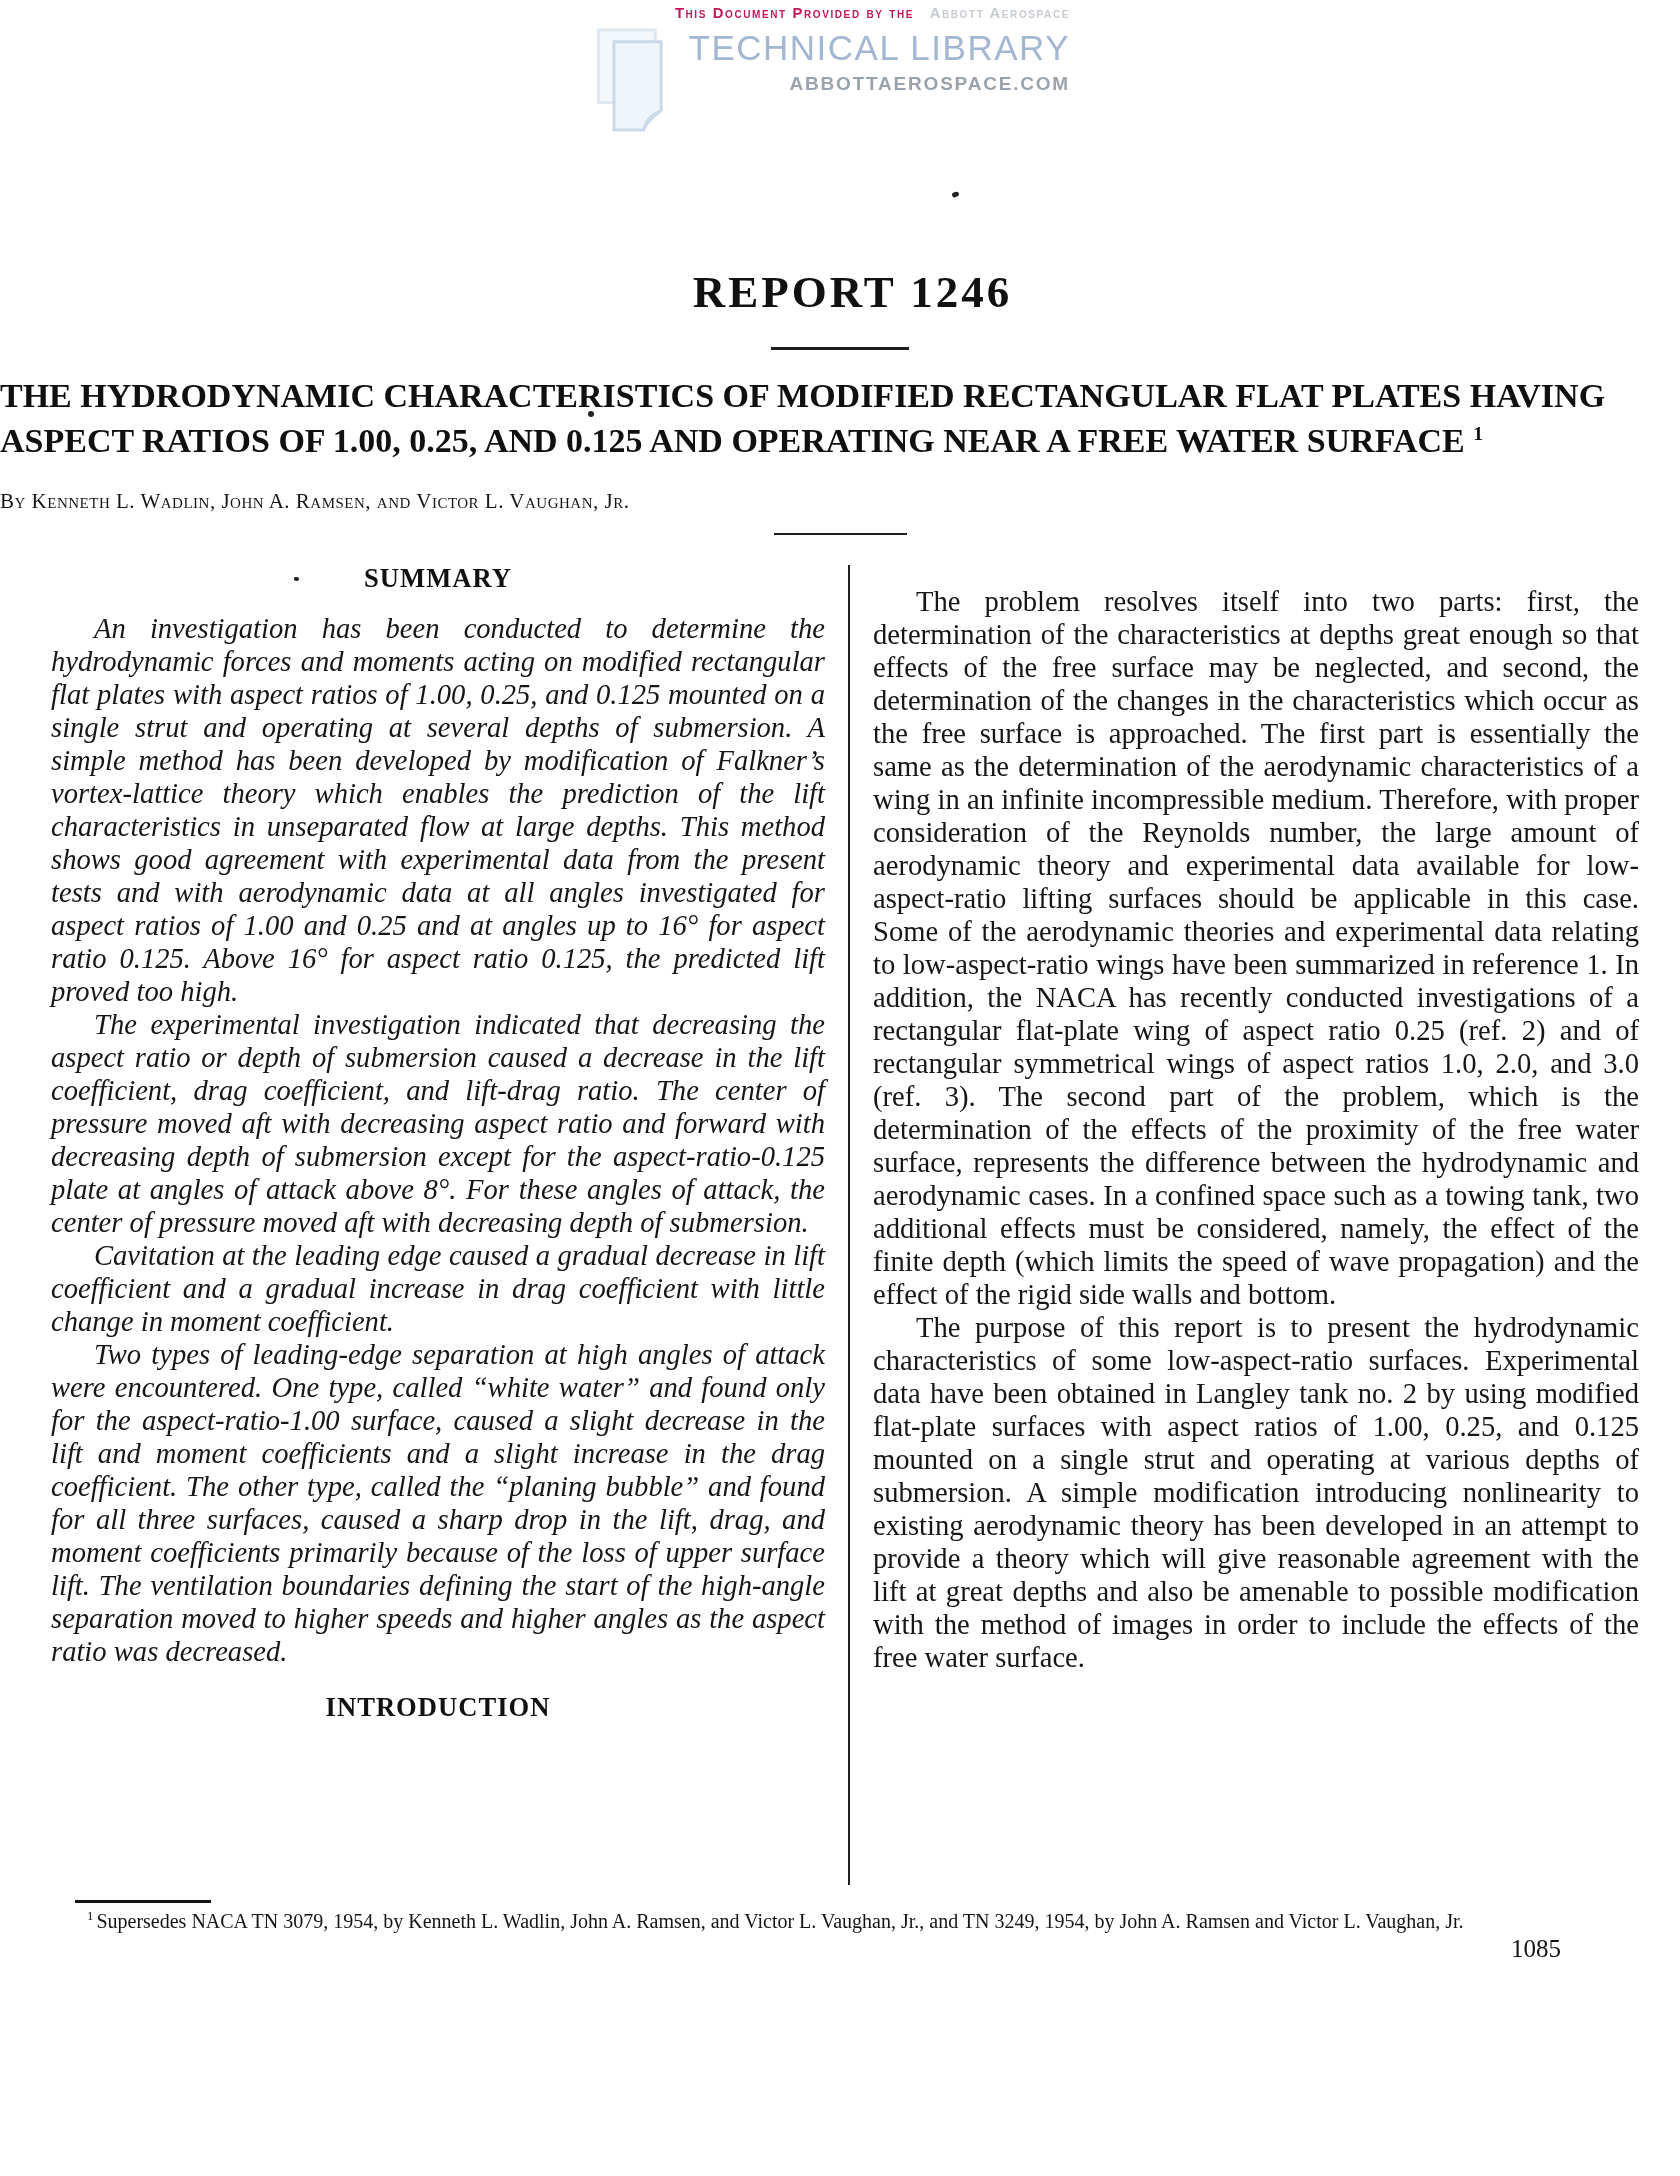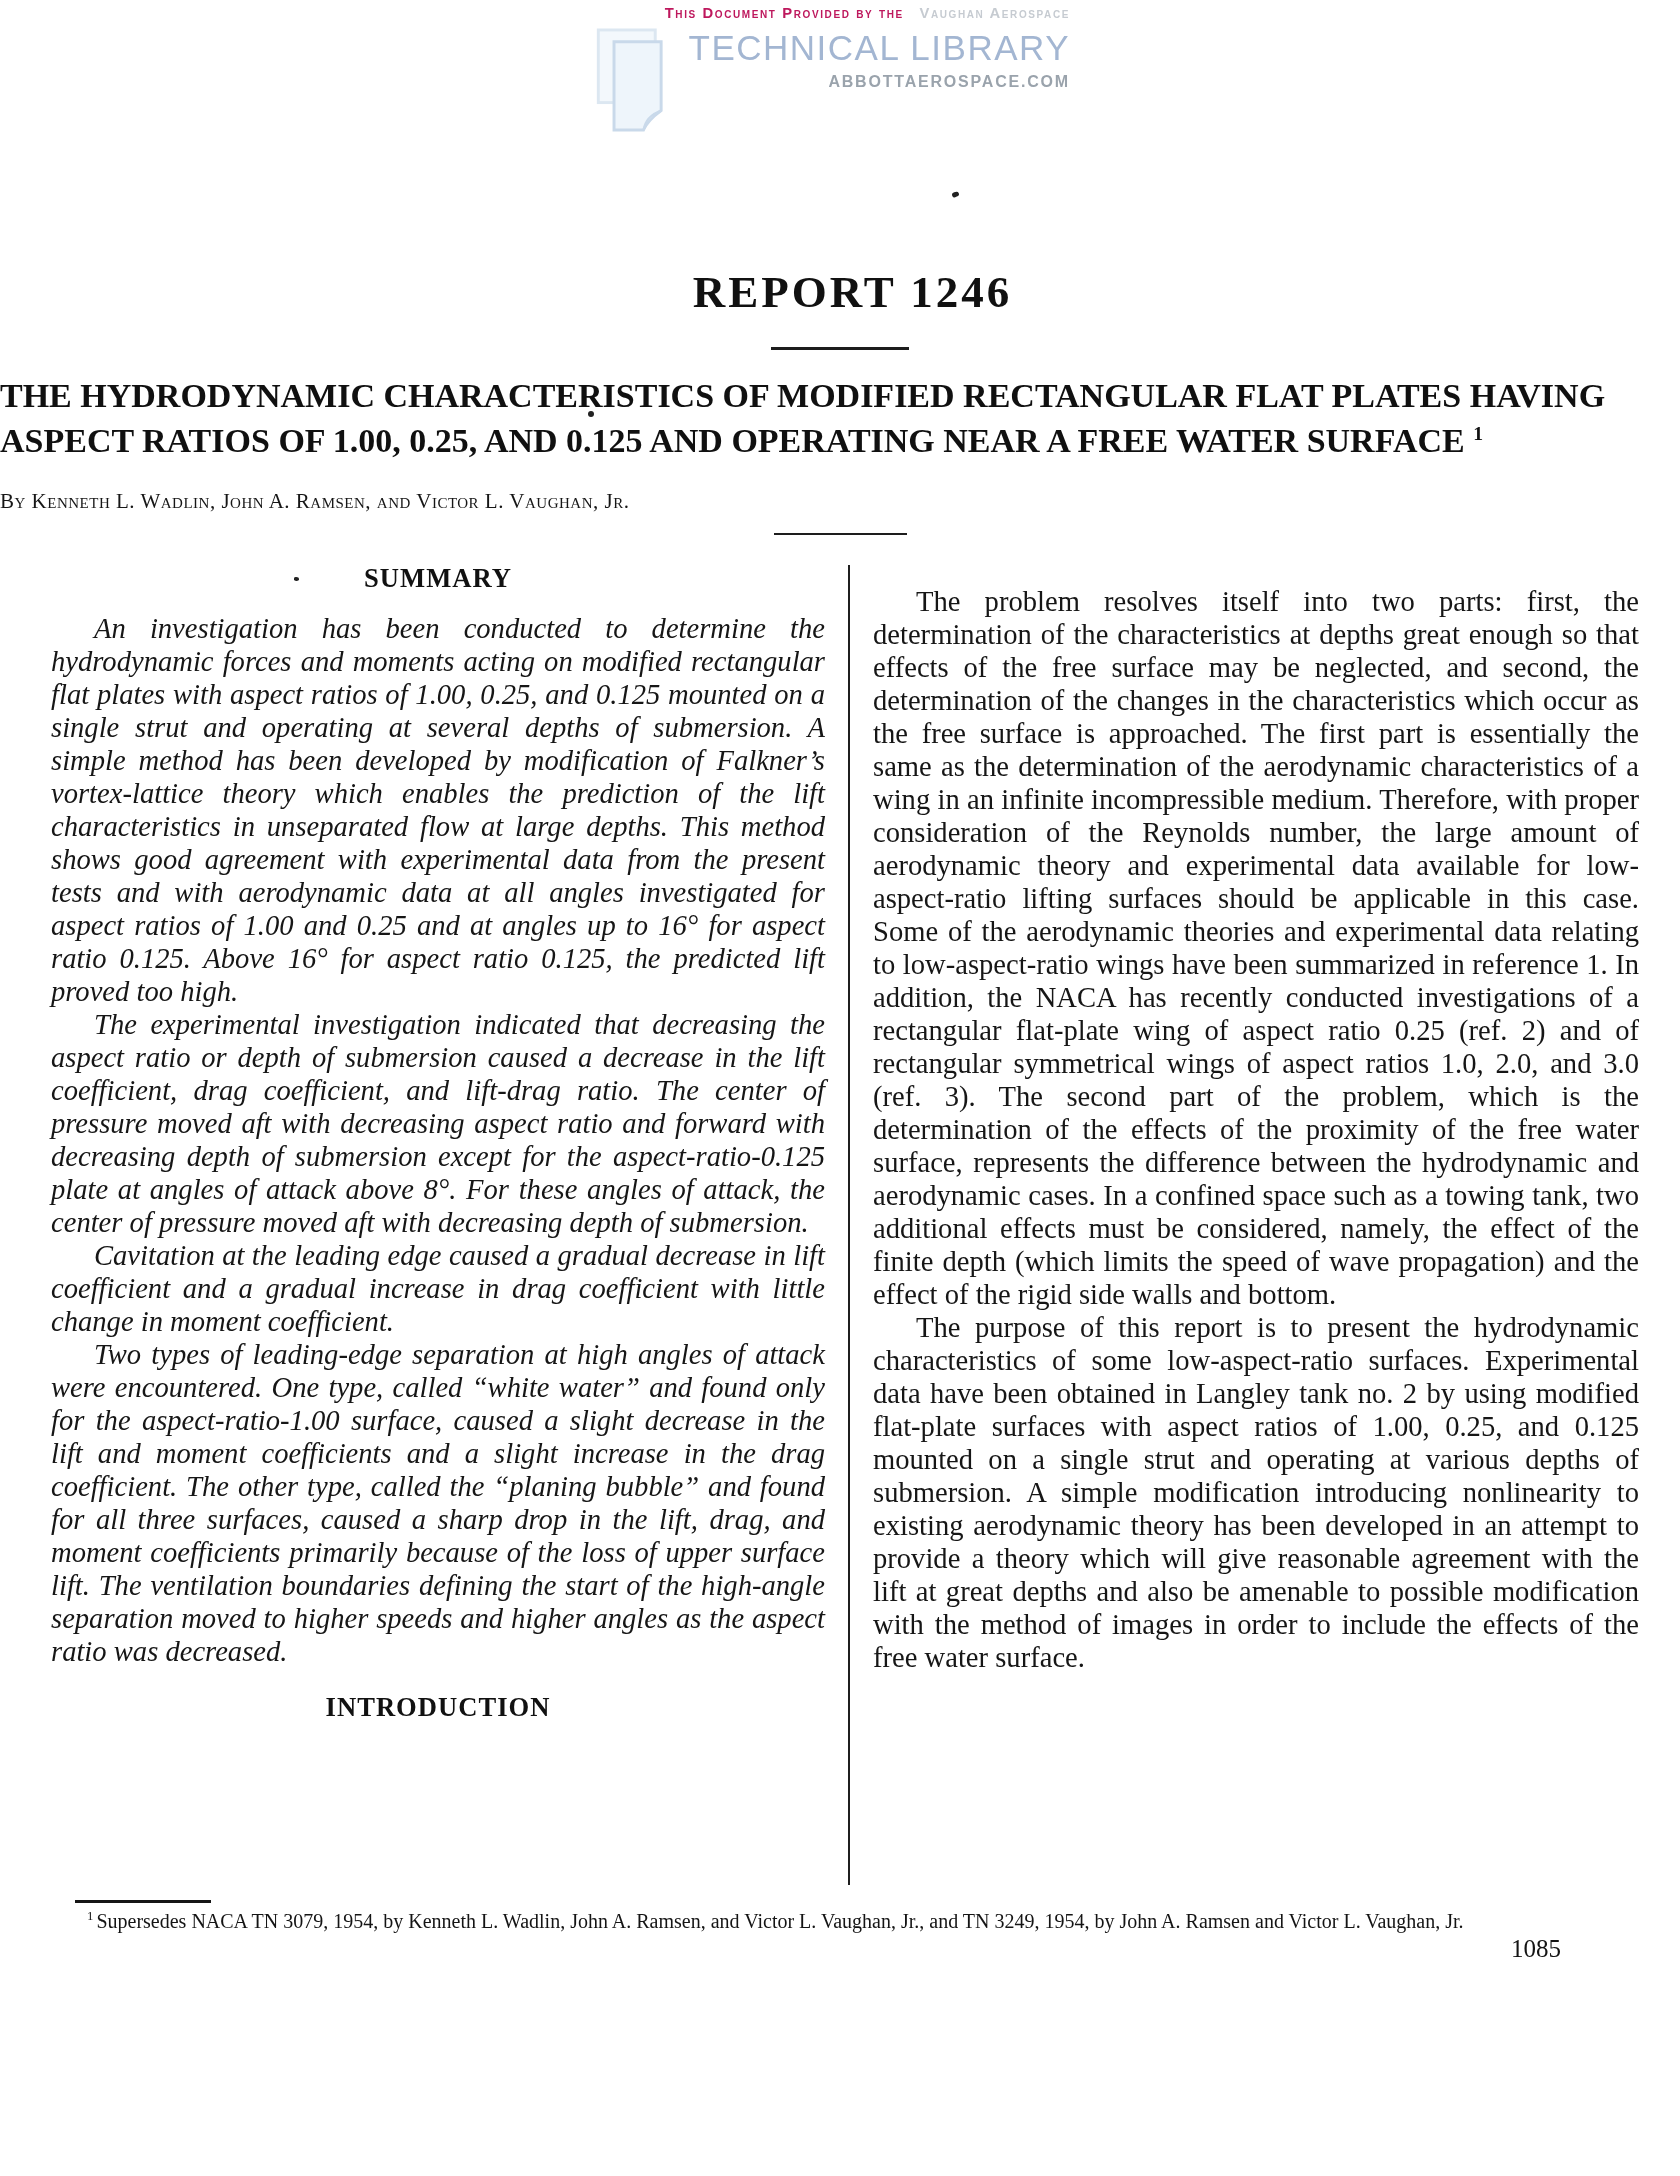--- a/index.html
+++ b/index.html
@@ -7,21 +7,21 @@
     width:1681px;height:2176px;position:relative;background:#ffffff;
     font-family:"Liberation Serif", serif;color:#1a1a1a;overflow:hidden;
   }
   
   .banner{position:absolute;top:5.9px;left:591px;width:479px;text-align:right;
           font-family:"Liberation Sans", sans-serif;line-height:1;}
   .banner-line1{font-size:14.8px;letter-spacing:1.6px;font-variant:small-caps;font-weight:700;}
   .banner-provided{color:#be185d;}
   .banner-brand{color:#c6cbd1;margin-left:9.9px;}
   .banner-library{margin-top:8.9px;font-size:35px;letter-spacing:1.5px;color:#a3b6d2;font-weight:400;}
-  .banner-url{margin-top:9.9px;font-size:16px;letter-spacing:1.8px;color:#9aa3ac;font-weight:700;}
+  .banner-url{margin-top:9.9px;font-size:19px;letter-spacing:1.8px;color:#9aa3ac;font-weight:700;}
   .doc-icon{position:absolute;left:1px;top:21.7px;}
   
   .report-number{position:absolute;top:266px;left:12px;width:100%;text-align:center;
     font-size:45px;font-weight:700;letter-spacing:3px;color:#111;}
   .rule-center-1{position:absolute;top:347px;left:771px;width:138px;height:3px;background:#1d1d1d;}
   .page-title{position:absolute;top:373px;left:0;width:100%;
     font-size:34px;font-weight:700;line-height:45px;color:#101010;white-space:nowrap;}
   .page-title sup{font-size:19.7px;vertical-align:super;line-height:0;}
   .byline{position:absolute;top:489px;left:0;width:100%;text-align:left;
     font-size:21px;font-variant:small-caps;letter-spacing:0.5px;color:#161616;}
@@ -56,21 +56,21 @@
 <div class="banner">
   <span class="doc-icon">
     <svg width="99" height="106" viewBox="0 0 100 108">
       <rect x="6" y="2" width="58" height="74" fill="#f3f8fc" stroke="#dce7f1" stroke-width="3"></rect>
       <path d="M22 14 h48 v70 q-14 10 -18 20 h-30 z" fill="#eef5fb" stroke="#c9d9ea" stroke-width="3"></path>
       <path d="M70 84 q-14 10 -18 20 q2 -14 18 -20 z" fill="#dbe8f3" stroke="#c9d9ea" stroke-width="2"></path>
     </svg>
   </span>
   <div class="banner-line1">
     <span class="banner-provided">This Document Provided by the</span>
-    <span class="banner-brand">Vaughan Aerospace</span>
+    <span class="banner-brand">Abbott Aerospace</span>
   </div>
   <div class="banner-library">TECHNICAL LIBRARY</div>
   <div class="banner-url">ABBOTTAEROSPACE.COM</div>
 </div>
 
 <span class="speck speck-a"></span>
 <span class="speck speck-b"></span>
 <span class="speck speck-c"></span>
 
 <div class="report-number">REPORT 1246</div>

